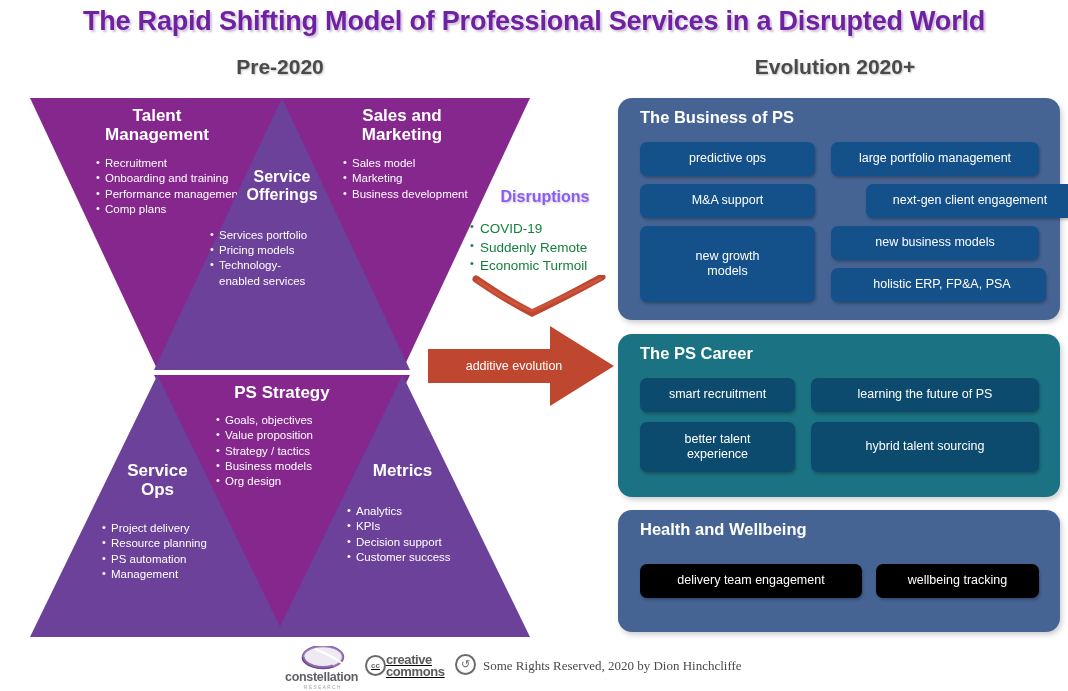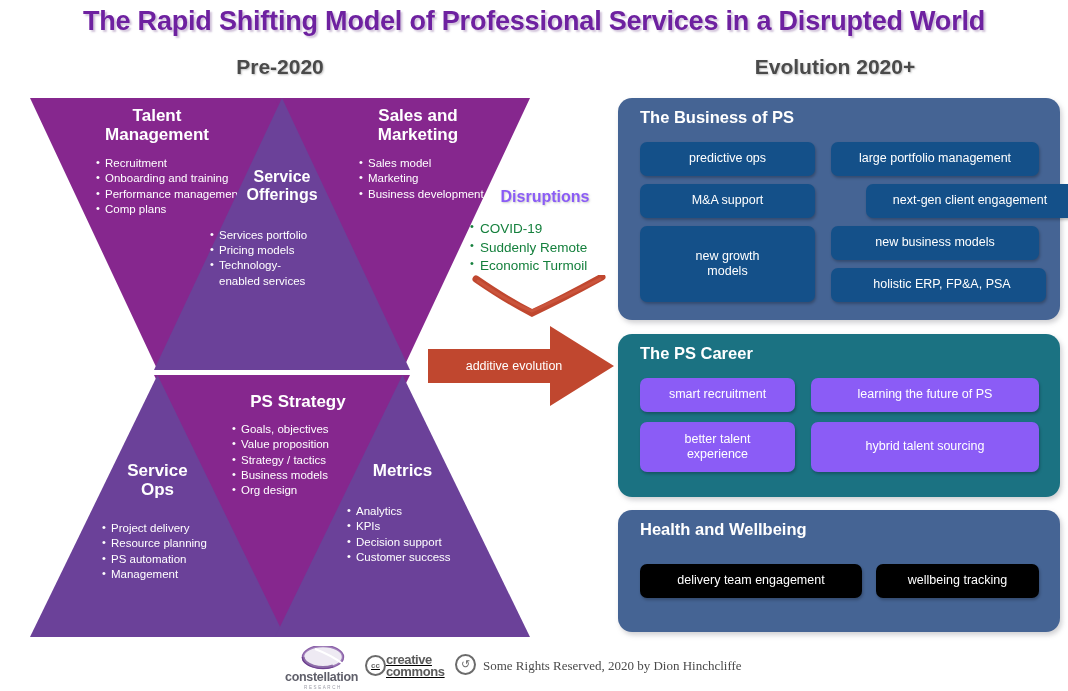--- a/index.html
+++ b/index.html
@@ -45,27 +45,27 @@
   #t-talent .tri-bullets{margin:12px 0 0 58px;width:150px;}
 
   
   #t-offer{left:124px;top:0;width:256px;height:272px;}
   #t-offer .tri-content{left:0;top:70px;width:256px;}
   #t-offer .tri-title{font-size:16px;}
   #t-offer .tri-bullets{margin:24px 0 0 56px;width:160px;}
 
   
   #t-sales{left:245px;top:0;width:255px;height:272px;}
-  #t-sales .tri-content{left:24px;top:8px;width:238px;}
+  #t-sales .tri-content{left:8px;top:8px;width:238px;}
   #t-sales .tri-title{font-size:17px;}
   #t-sales .tri-bullets{margin:12px 0 0 60px;width:150px;}
 
   
   #t-strategy{left:124px;top:277px;width:256px;height:262px;}
-  #t-strategy .tri-content{left:16px;top:8px;width:256px;margin-top:9px;}
+  #t-strategy .tri-content{left:0;top:8px;width:256px;}
   #t-strategy .tri-title{font-size:17px;}
   #t-strategy .tri-bullets{margin:11px 0 0 62px;width:165px;}
 
   
   #t-ops{left:0;top:277px;width:255px;height:262px;}
   #t-ops .tri-content{left:0;top:86px;width:255px;}
   #t-ops .tri-title{font-size:17px;}
   #t-ops .tri-bullets{margin:22px 0 0 72px;width:160px;}
 
   
@@ -97,21 +97,21 @@
   .chip{
     position:absolute;border-radius:7px;
     display:flex;align-items:center;justify-content:center;text-align:center;
     color:#fff;font-size:12.5px;line-height:1.22;
     box-shadow:1px 2px 3px rgba(0,0,0,.25);
   }
 
   #panel-business{left:618px;top:98px;width:442px;height:222px;background:#456494;}
   #panel-business .chip{background:#145089;}
   #panel-career{left:618px;top:334px;width:442px;height:163px;background:#1b7282;}
-  #panel-career .chip{background:#8b5cf6;}
+  #panel-career .chip{background:#0c4a6e;}
   #panel-health{left:618px;top:510px;width:442px;height:122px;background:#456494;}
   #panel-health .chip{background:#000000;}
 
   
   .footer{position:absolute;left:285px;top:646px;width:520px;height:44px;}
   .footer-text{position:absolute;left:198px;top:12px;font-size:13px;color:#4a4a4a;
       font-family:"Liberation Serif","DejaVu Serif",serif;white-space:nowrap;}
   .cc-badge{position:absolute;left:80px;top:8px;display:flex;align-items:center;gap:0;text-decoration:underline;}
   .cc-circle{width:17px;height:17px;border-radius:50%;border:2px solid #6b6b6b;
       display:flex;align-items:center;justify-content:center;font-size:8px;font-weight:bold;color:#6b6b6b;}

